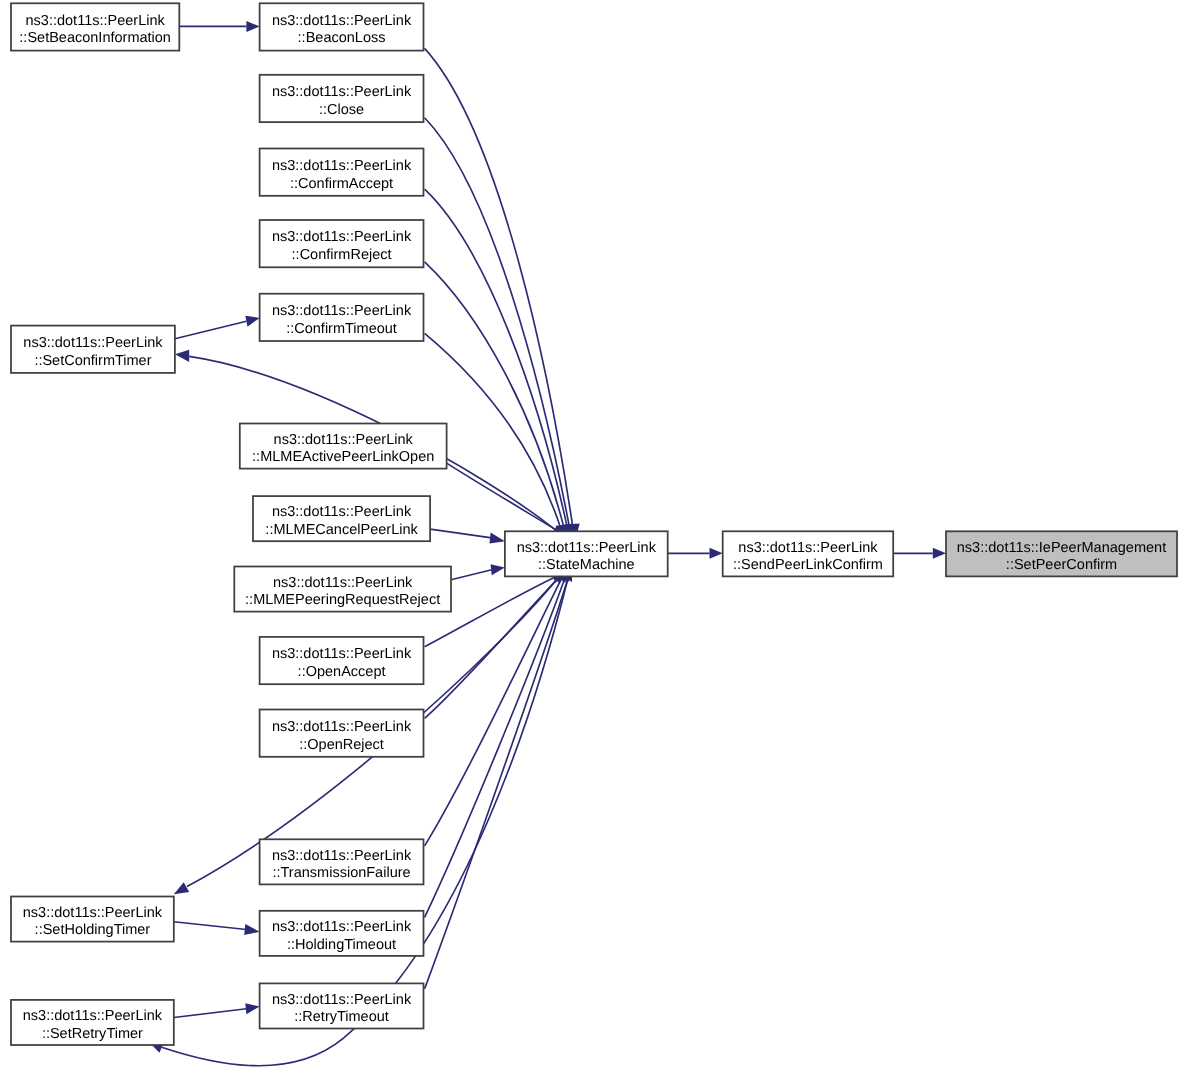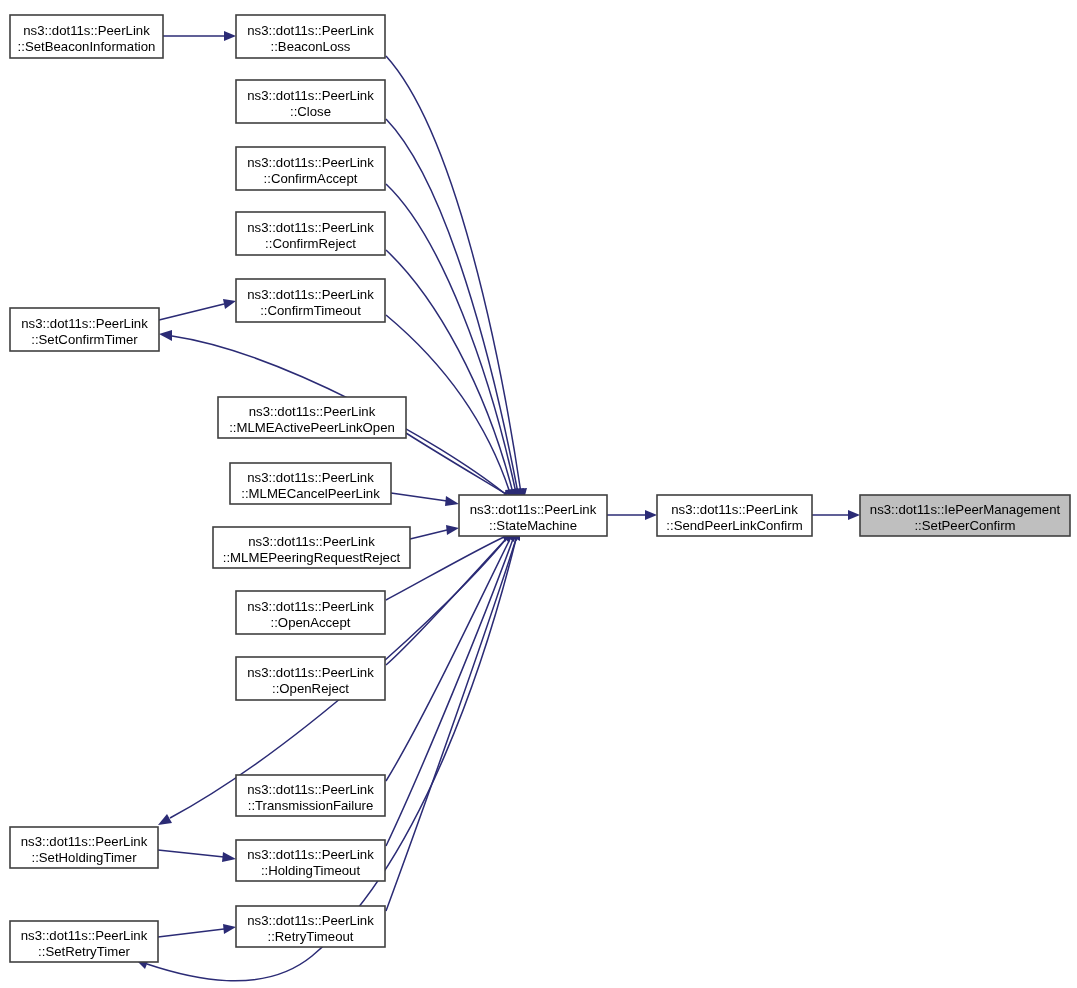--- a/index.html
+++ b/index.html
@@ -10,21 +10,20 @@
   body {
     width: 1077px;
     height: 988px;
     font-family: "Liberation Sans", sans-serif;
     overflow: hidden;
   }
   #graph-root {
     position: relative;
     width: 1077px;
     height: 880px;
-    margin-top: 12px;
   }
   svg#callgraph {
     position: absolute;
     top: 0;
     left: 0;
     width: 1077px;
     height: 988px;
     display: block;
   }
   .node-box {

